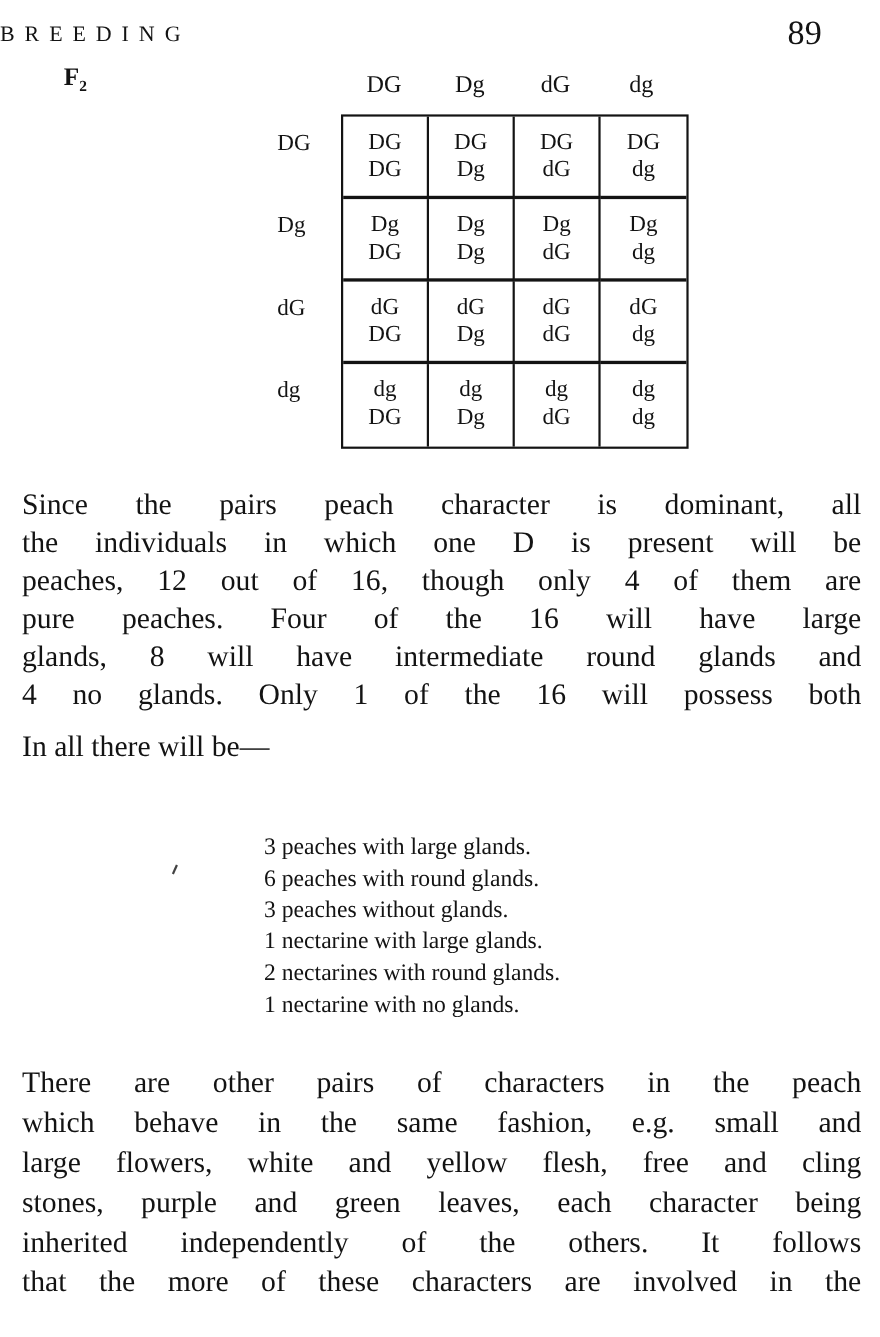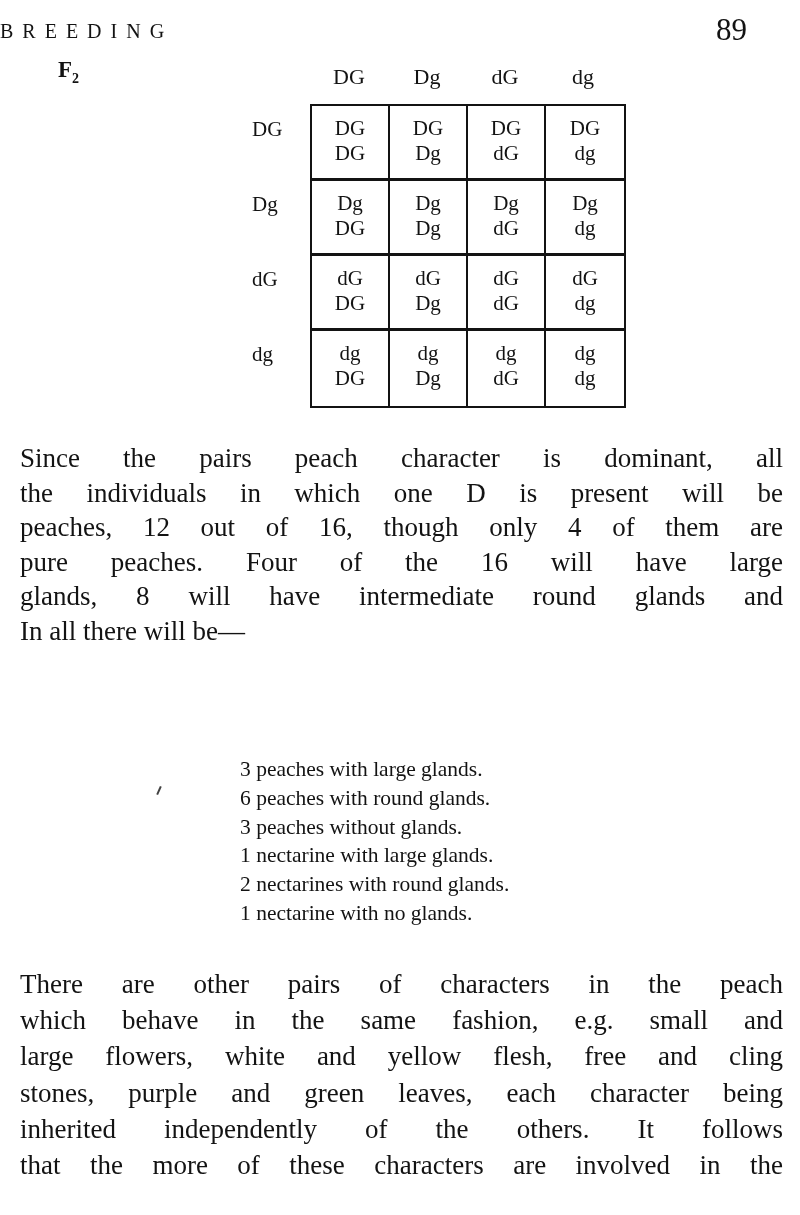--- a/index.html
+++ b/index.html
@@ -75,21 +75,21 @@
   .para .line{
     text-align:justify;
     text-align-last:justify;
     white-space:normal;
   }
   .para.p1{top:441px;}
   .para.p1 .line{height:34.6px;line-height:34.6px;}
   .para.p2{top:966px;}
   .para.p2 .line{height:36.2px;line-height:36.2px;}
   .para .line.last-line{
-    text-align:left;text-align-last:left;
+    text-align:left;text-align-last:left;margin-top:12px;
   }
 
   
   .tally{
     position:absolute;left:240px;top:755px;
     font-size:21.5px;
   }
   .tally .tally-item{height:28.8px;line-height:28.8px;}
 
   .scan-artifact{
@@ -190,20 +190,21 @@
       </div>
     </div>
   </div>
 
   <div class="para p1">
     <div class="line">Since the pairs peach character is dominant, all</div>
     <div class="line">the individuals in which one D is present will be</div>
     <div class="line">peaches, 12 out of 16, though only 4 of them are</div>
     <div class="line">pure peaches.  Four of the 16 will have large</div>
     <div class="line">glands, 8 will have intermediate round glands and</div>
+    <div class="line">4 no glands.  Only 1 of the 16 will possess both</div>
     <div class="line last-line">In all there will be—</div>
   </div>
 
   <div class="scan-artifact"></div>
 
   <div class="tally">
     <div class="tally-item">3 peaches with large glands.</div>
     <div class="tally-item">6 peaches with round glands.</div>
     <div class="tally-item">3 peaches without glands.</div>
     <div class="tally-item">1 nectarine with large glands.</div>

